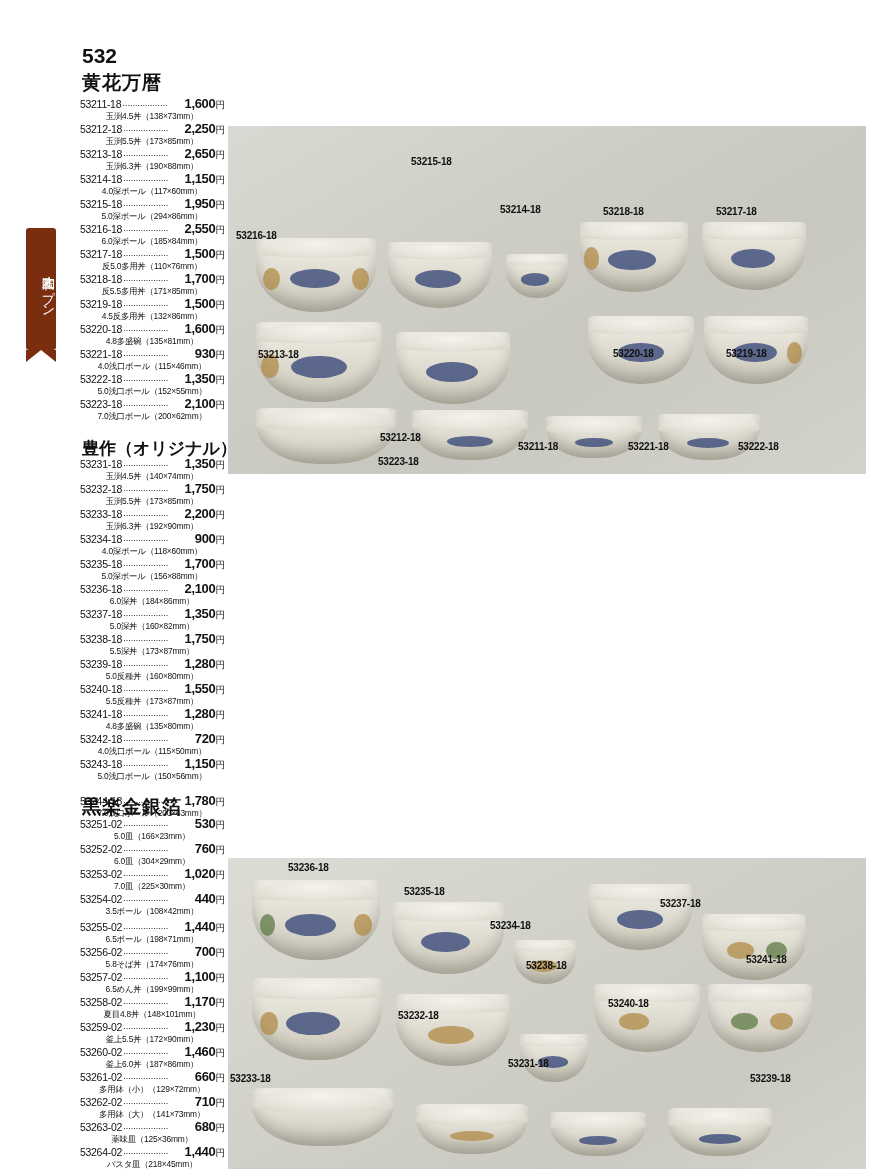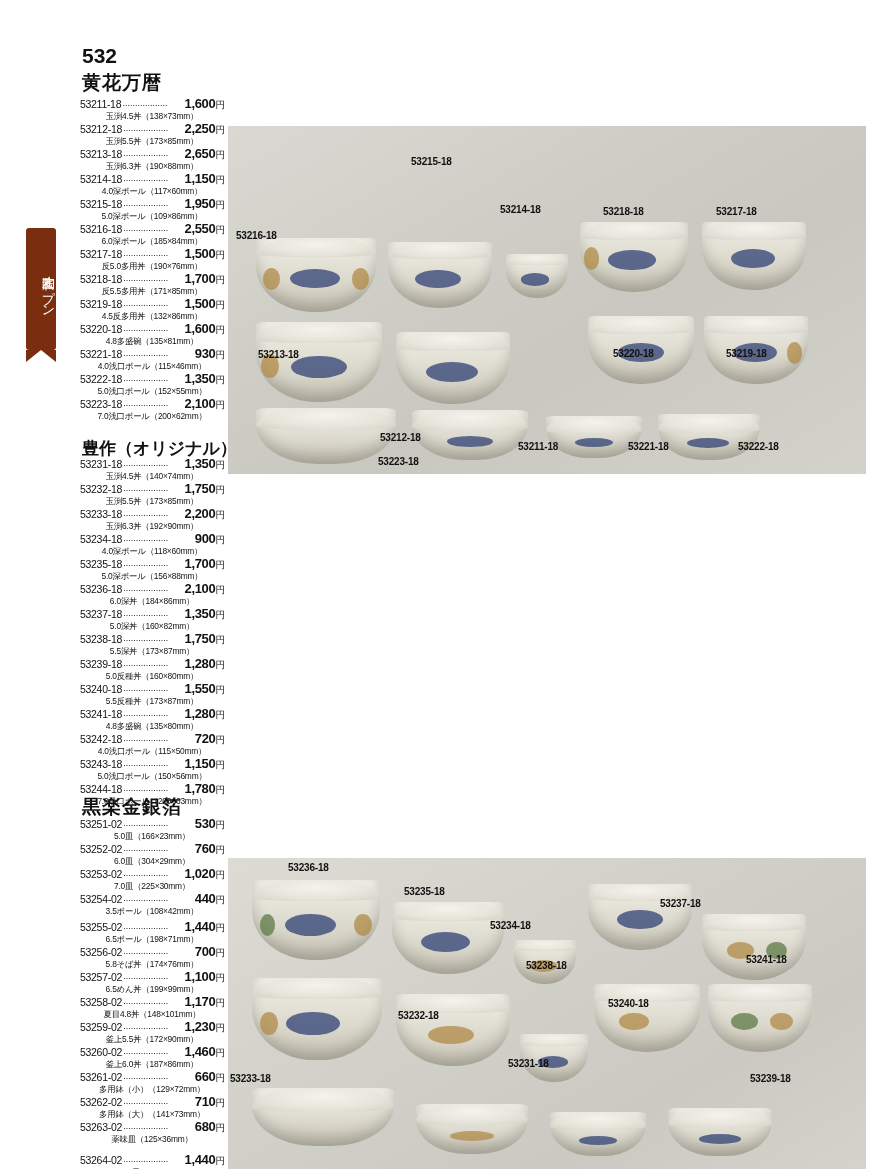--- a/index.html
+++ b/index.html
@@ -100,39 +100,39 @@
           </div>
           <div class="pl-desc">4.0深ボール（117×60mm）</div>
         </div>
         <div style="margin-bottom: 2px;">
           <div class="pl-line">
             <span class="pl-code">53215-18</span>
             <span class="pl-dots">··················</span>
             <span class="pl-price">1,950</span>
             <span class="pl-yen">円</span>
           </div>
-          <div class="pl-desc">5.0深ボール（109×86mm）</div>
+          <div class="pl-desc">5.0深ボール（294×86mm）</div>
         </div>
         <div style="margin-bottom: 2px;">
           <div class="pl-line">
             <span class="pl-code">53216-18</span>
             <span class="pl-dots">··················</span>
             <span class="pl-price">2,550</span>
             <span class="pl-yen">円</span>
           </div>
           <div class="pl-desc">6.0深ボール（185×84mm）</div>
         </div>
         <div style="margin-bottom: 2px;">
           <div class="pl-line">
             <span class="pl-code">53217-18</span>
             <span class="pl-dots">··················</span>
             <span class="pl-price">1,500</span>
             <span class="pl-yen">円</span>
           </div>
-          <div class="pl-desc">反5.0多用丼（190×76mm）</div>
+          <div class="pl-desc">反5.0多用丼（110×76mm）</div>
         </div>
         <div style="margin-bottom: 2px;">
           <div class="pl-line">
             <span class="pl-code">53218-18</span>
             <span class="pl-dots">··················</span>
             <span class="pl-price">1,700</span>
             <span class="pl-yen">円</span>
           </div>
           <div class="pl-desc">反5.5多用丼（171×85mm）</div>
         </div>
@@ -392,21 +392,21 @@
         </div>
         <div style="margin-bottom: 2px;">
           <div class="pl-line">
             <span class="pl-code">53242-18</span>
             <span class="pl-dots">··················</span>
             <span class="pl-price">720</span>
             <span class="pl-yen">円</span>
           </div>
           <div class="pl-desc">4.0浅口ボール（115×50mm）</div>
         </div>
-        <div style="margin-bottom: 2px;">
+        <div style="margin-bottom: 14px;">
           <div class="pl-line">
             <span class="pl-code">53243-18</span>
             <span class="pl-dots">··················</span>
             <span class="pl-price">1,150</span>
             <span class="pl-yen">円</span>
           </div>
           <div class="pl-desc">5.0浅口ボール（150×56mm）</div>
         </div>
         <div style="margin-bottom: 2px;">
           <div class="pl-line">
@@ -629,21 +629,21 @@
         </div>
         <div style="margin-bottom: 2px;">
           <div class="pl-line">
             <span class="pl-code">53262-02</span>
             <span class="pl-dots">··················</span>
             <span class="pl-price">710</span>
             <span class="pl-yen">円</span>
           </div>
           <div class="pl-desc">多用鉢（大）（141×73mm）</div>
         </div>
-        <div style="margin-bottom: 10px;">
+        <div style="margin-bottom: 2px;">
           <div class="pl-line">
             <span class="pl-code">53263-02</span>
             <span class="pl-dots">··················</span>
             <span class="pl-price">680</span>
             <span class="pl-yen">円</span>
           </div>
           <div class="pl-desc">薬味皿（125×36mm）</div>
         </div>
         <div style="margin-bottom: 2px;">
           <div class="pl-line">

